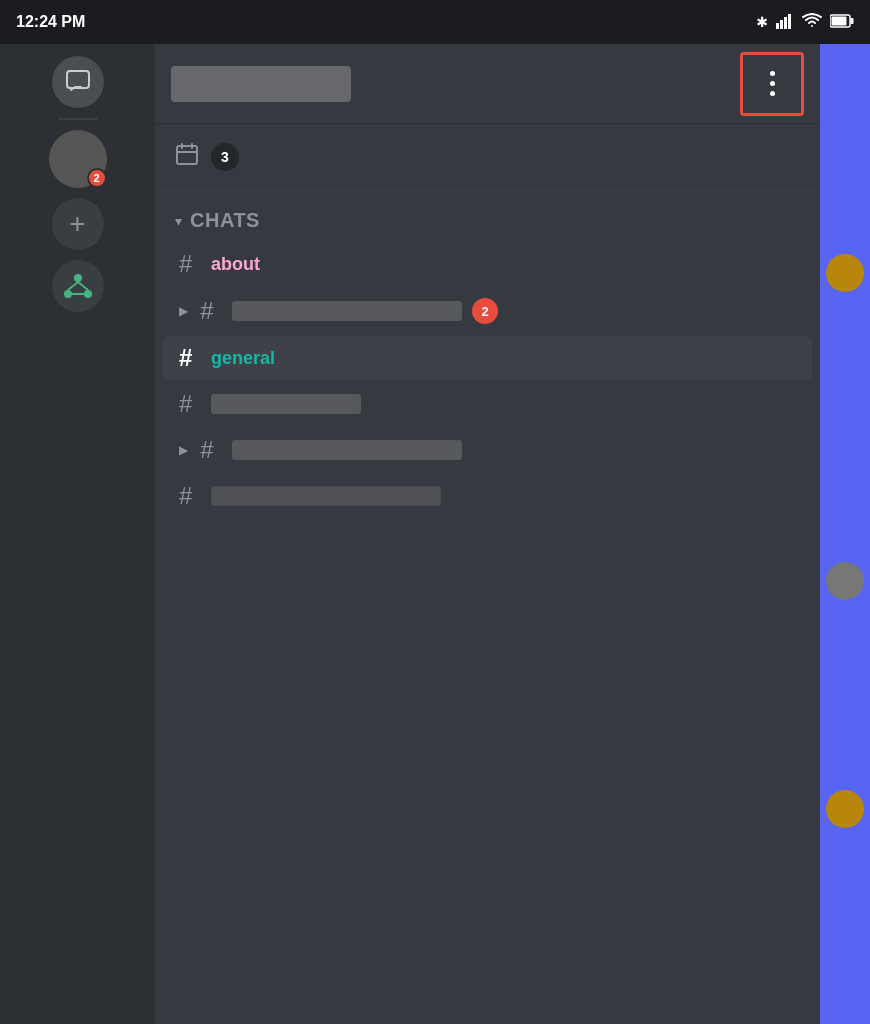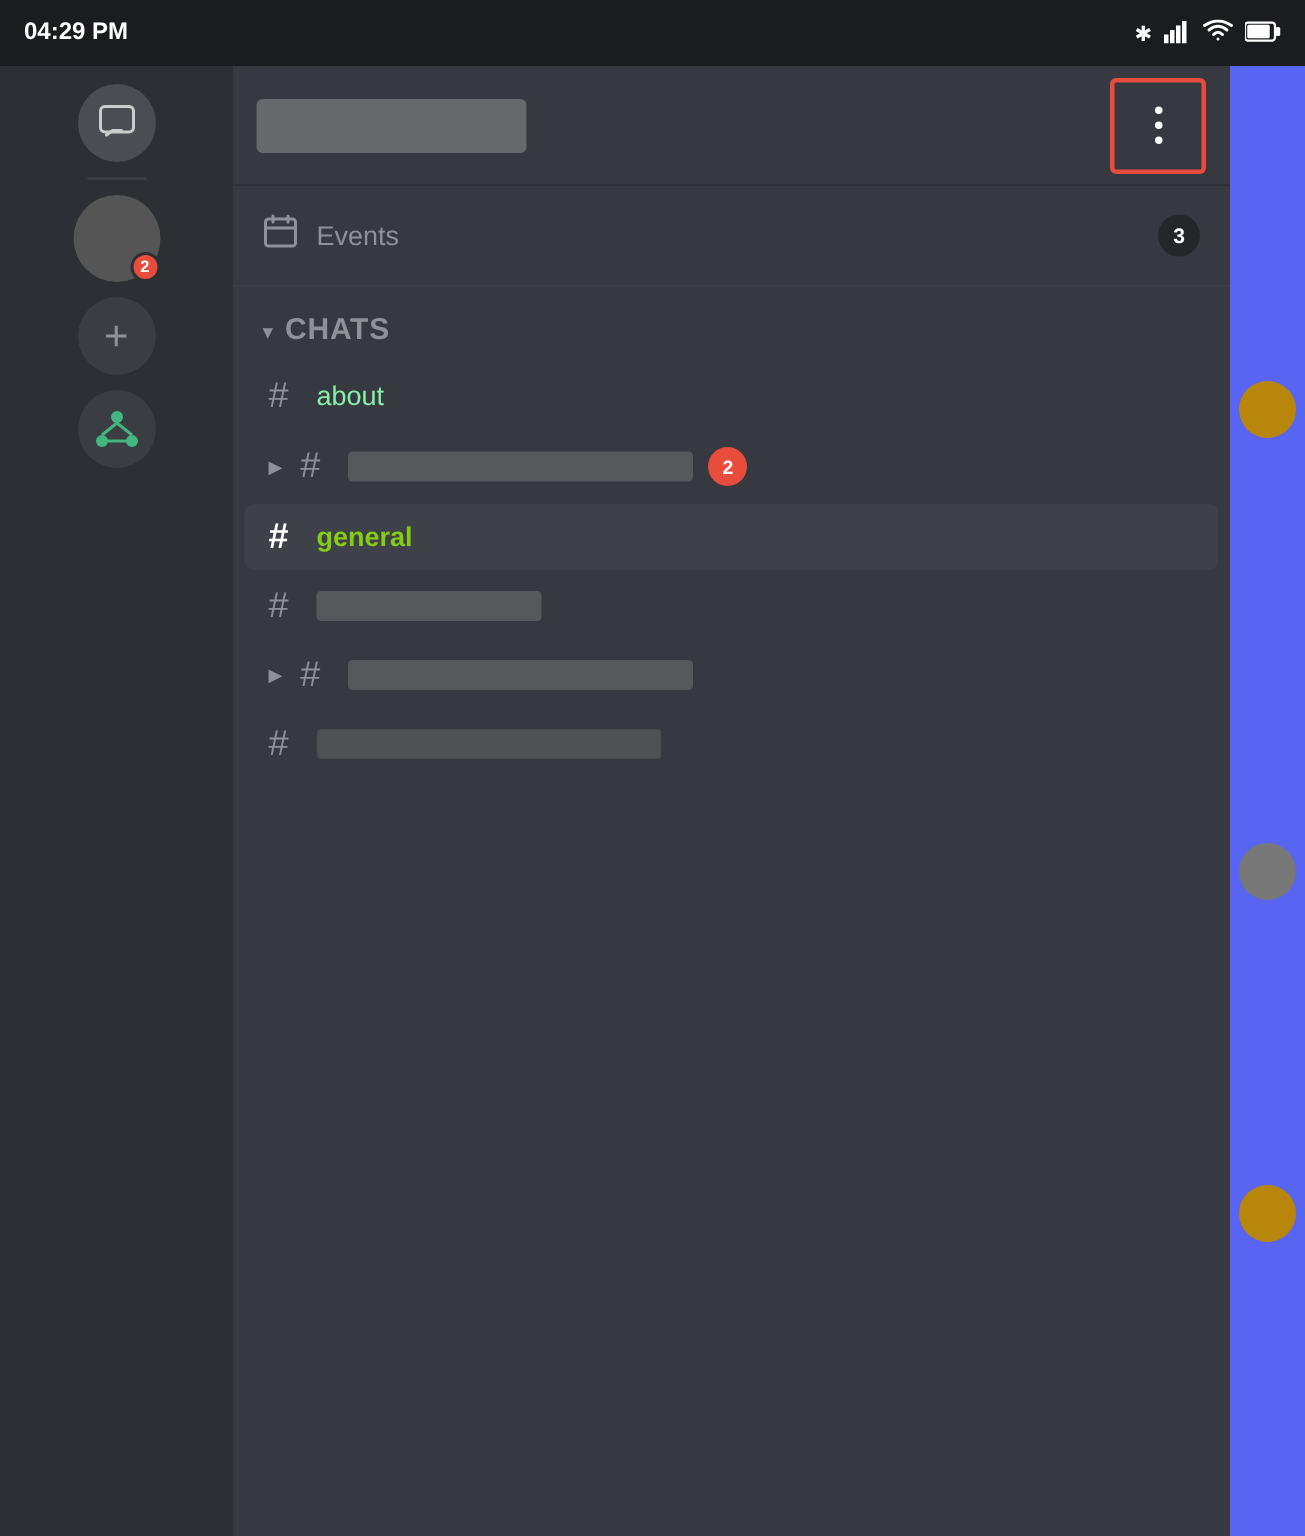--- a/index.html
+++ b/index.html
@@ -238,26 +238,27 @@
       min-width: 22px;
     }
 
     .channel-item.active .channel-hash {
       color: #fff;
       font-weight: 700;
     }
 
     .channel-name {
       font-size: 18px;
-      color: #86efac;
+      color: #f9a8d4;
       flex: 1;
+      font-weight: bold;
     }
 
     .channel-item.active .channel-name {
-      color: #84cc16;
+      color: #14b8a6;
       font-weight: 600;
     }
 
     .channel-name-blur {
       height: 20px;
       background: #777;
       border-radius: 3px;
       opacity: 0.5;
       flex: 1;
     }
@@ -324,21 +325,21 @@
     }
 
     .avatar-small.gold2 {
       background: #b8860b;
     }
   </style>
 </head>
 <body>
 
 <div class="status-bar">
-  <span class="status-time">04:29 PM</span>
+  <span class="status-time">12:24 PM</span>
   <div class="status-icons">
     <span class="status-icon">✱</span>
     <span class="status-icon">
       <svg width="18" height="16" viewBox="0 0 18 16">
         <rect x="0" y="10" width="3" height="6" fill="white"></rect>
         <rect x="4" y="7" width="3" height="9" fill="white"></rect>
         <rect x="8" y="4" width="3" height="12" fill="white"></rect>
         <rect x="12" y="1" width="3" height="15" fill="white"></rect>
       </svg>
     </span>
@@ -406,21 +407,20 @@
 
     <div class="events-row">
       <span class="events-icon">
         <svg width="24" height="24" viewBox="0 0 24 24" fill="none">
           <rect x="2" y="4" width="20" height="18" rx="2" stroke="#8e9297" stroke-width="2" fill="none"></rect>
           <line x1="7" y1="2" x2="7" y2="6" stroke="#8e9297" stroke-width="2" stroke-linecap="round"></line>
           <line x1="17" y1="2" x2="17" y2="6" stroke="#8e9297" stroke-width="2" stroke-linecap="round"></line>
           <line x1="2" y1="10" x2="22" y2="10" stroke="#8e9297" stroke-width="2"></line>
         </svg>
       </span>
-      <span class="events-label">Events</span>
       <div class="events-badge">3</div>
     </div>
 
     <div class="chats-header">
       <span class="chats-chevron">▾</span>
       <span class="chats-label">CHATS</span>
     </div>
 
     <div class="channel-item">
       <span class="channel-hash">#</span>

